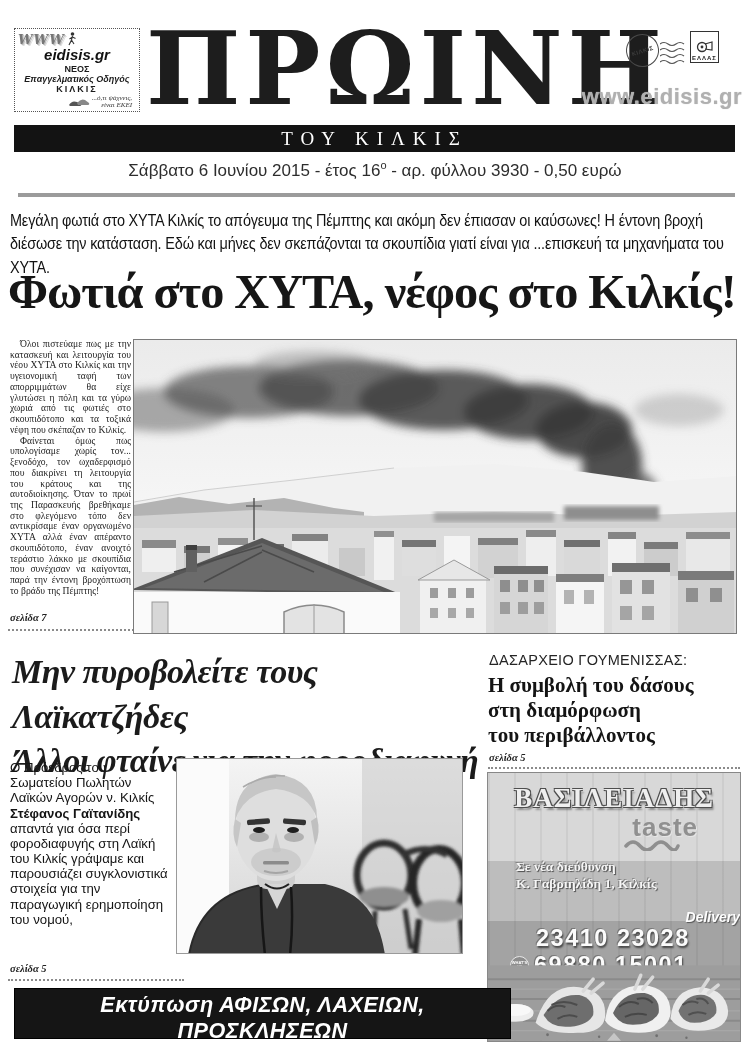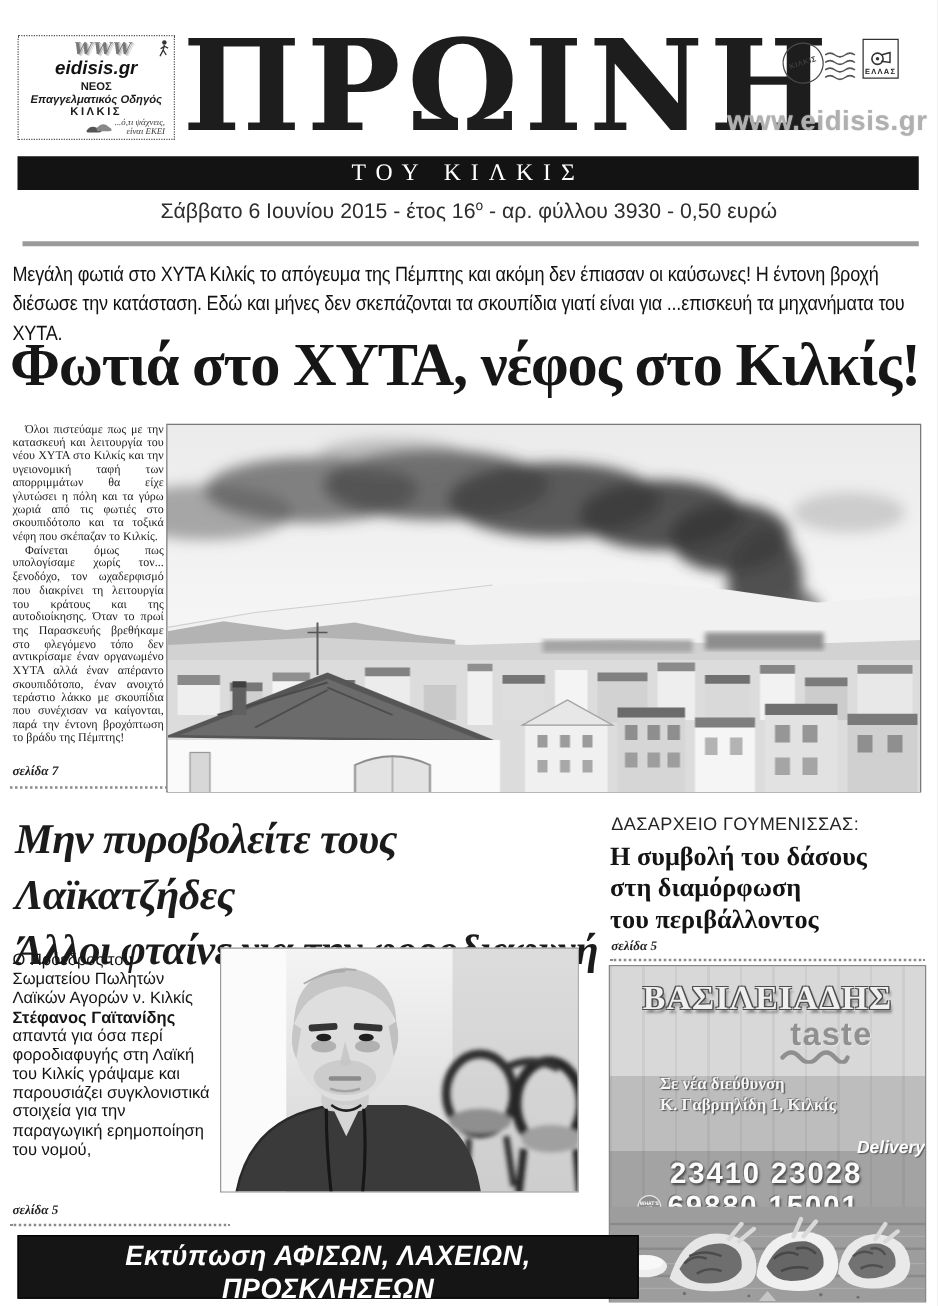--- a/index.html
+++ b/index.html
@@ -8,21 +8,21 @@
     position:relative; width:750px; height:1045px; margin:0 auto;
     background:#ffffff; overflow:hidden; color:#1a1a1a;
     font-family:"Liberation Serif", serif;
   }
   
   .promo-box {
     position:absolute; left:14px; top:28px; width:126px; height:84px;
     border:1px dotted #555; padding:2px 3px; text-align:center;
     font-family:"Liberation Sans", sans-serif; background:#fff;
   }
-  .promo-logo-row { display:flex; justify-content:flex-end; align-items:flex-end; gap:20px; height:16px; }
+  .promo-logo-row { display:flex; justify-content:flex-start; align-items:flex-end; gap:2px; height:16px; }
   .promo-www { font-family:"DejaVu Serif", serif; font-weight:bold; font-style:italic;
     font-size:13px; color:#777; text-shadow:1px 1px 0 #bbb, 2px 2px 0 #ddd; letter-spacing:1px;}
   .promo-site { font-weight:bold; font-style:italic; font-size:15px; color:#111; line-height:1.05;}
   .promo-l1 { font-weight:bold; font-size:9px; margin-top:1px; }
   .promo-l2 { font-weight:bold; font-style:italic; font-size:9px; }
   .promo-l3 { font-weight:bold; font-size:9px; letter-spacing:2px; }
   .promo-tag { display:flex; align-items:center; justify-content:flex-end; gap:2px; margin-top:1px; padding-right:4px;}
   .promo-tagtxt { font-family:"Liberation Serif", serif; font-style:italic; font-size:7px; color:#333; line-height:1.1; text-align:right;}
   .nameplate {
     position:absolute; left:146px; top:16px; width:460px;
@@ -134,21 +134,21 @@
     color:#efefef;
     text-shadow:-1px -1px 0 #4e4e4e, 1px -1px 0 #4e4e4e, -1px 1px 0 #4e4e4e, 1px 1px 0 #4e4e4e, 2px 3px 2px rgba(0,0,0,.35);
   }
   .ad-sub {
     text-align:right; padding-right:42px; margin-top:-2px;
     font-family:"Liberation Sans", sans-serif; font-weight:bold; font-size:26px;
     color:#909090; letter-spacing:1px; text-shadow:1px 1px 0 #e6e6e6;
   }
   .ad-squiggle { display:block; margin:-4px 60px 0 auto; }
   .ad-addr {
-    margin-top:8px; padding-left:40px;
+    margin-top:8px; padding-left:28px;
     font-family:"Liberation Serif", serif; font-weight:bold; font-size:13.5px; line-height:1.25;
     color:#f6f6f6; text-shadow:1px 1px 1px #4a4a4a, -1px -1px 0 rgba(80,80,80,.5);
   }
   .ad-delivery {
     margin-top:16px; padding-left:24px;
     font-family:"Liberation Sans", sans-serif; font-weight:bold; font-style:italic; font-size:14px;
     color:#fdfdfd; text-shadow:1px 1px 1px #555;text-align:right;
   }
   .ad-phone-row { display:flex; align-items:center; padding-left:22px; margin-top:0; gap:5px; }
   .ad-phone {

